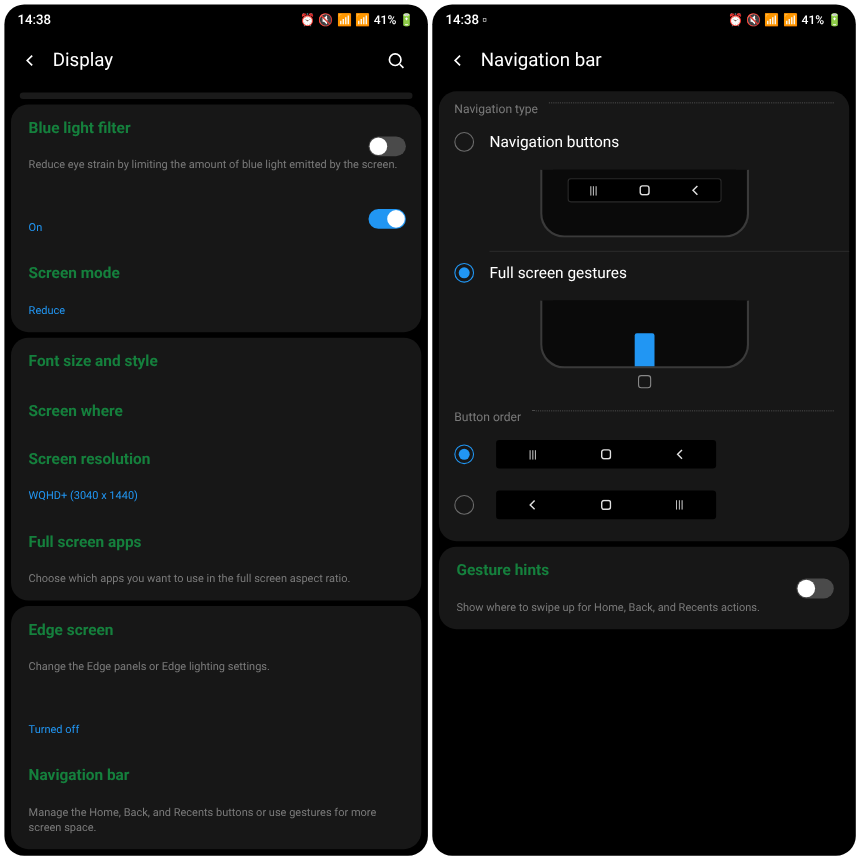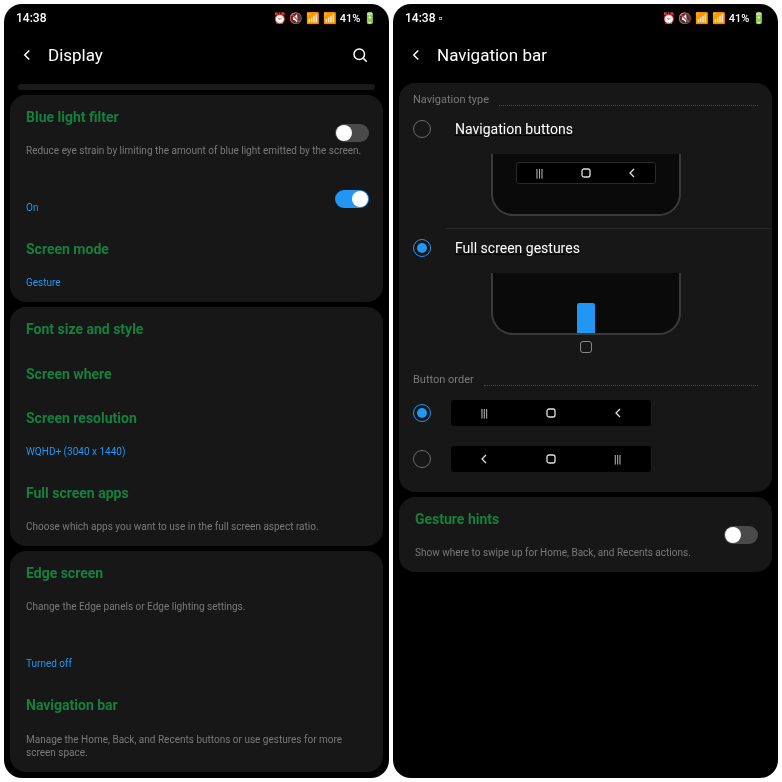--- a/index.html
+++ b/index.html
@@ -15,24 +15,24 @@
 .card { background:#171717; border-radius:16px; margin:5px 6px; }
 .row { padding:13px 16px; position:relative; }
 .row-title { color:#15803d; font-size:14px; line-height:1.3;font-weight:bold; }
 .row-sub { color:#7a7a7a; font-size:10px; line-height:1.3; margin-top:18px; }
 .row-sub.blue { color:#2196f3; }
 .toggle { position:absolute; right:14px; top:50%; transform:translateY(-50%); width:34px; height:18px; border-radius:10px; display:flex; align-items:center; }
 .toggle.off { background:#4a4a4a; }
 .toggle.on { background:#2196f3; justify-content:flex-end; }
 .toggle-knob { width:16px; height:16px; background:#fff; border-radius:50%; margin:0 1px; }
 .scroll-hint { height:6px; background:#1a1a1a; border-radius:3px; margin:6px 14px 0; }
-.section-header { display:flex; align-items:flex-end; padding:10px 14px 4px; gap:10px; }
+.section-header { display:flex; align-items:flex-start; padding:10px 14px 4px; gap:10px; }
 .section-label { color:#7a7a7a; font-size:11px; }
 .dotted { flex:1; border-top:1px dotted #4a4a4a; }
-.radio-row { display:flex; align-items:center; padding:10px 14px; gap:24px;text-decoration:underline; }
+.radio-row { display:flex; align-items:flex-end; padding:10px 14px; gap:14px; }
 .radio { width:18px; height:18px; border-radius:50%; border:1.5px solid #6a6a6a; display:flex; align-items:center; justify-content:center; flex-shrink:0; }
 .radio.selected { border-color:#2196f3; }
 .radio.selected::after { content:''; width:10px; height:10px; background:#2196f3; border-radius:50%; }
 .radio-label { color:#fff; font-size:14px; }
 .preview { margin:6px auto 12px; display:flex; justify-content:center; }
 .phone-bottom { width:190px; height:62px; border:2px solid #3a3a3a; border-top:none; border-radius:0 0 22px 22px; background:#0a0a0a; position:relative; display:flex; align-items:flex-start; justify-content:center; padding-top:8px; }
 .nav-buttons { width:140px; height:22px; background:#000; border:1px solid #2a2a2a; border-radius:3px; display:flex; align-items:center; justify-content:space-around; }
 .nav-icon { color:#e0e0e0; font-size:10px; display:flex; align-items:center; justify-content:center; width:24px; }
 .gesture-bar { width:18px; height:30px; background:#2196f3; border-radius:2px 2px 0 0; position:absolute; bottom:0; left:50%; transform:translateX(-50%); }
 .home-outline { position:absolute; bottom:-20px; left:50%; transform:translateX(-50%); width:12px; height:12px; border:1.5px solid #888; border-radius:3px; }
@@ -81,21 +81,21 @@
           </div>
         </div>
         <div class="row">
           <div class="row-sub blue">On</div>
           <div class="toggle on">
             <div class="toggle-knob"></div>
           </div>
         </div>
         <div class="row">
           <div class="row-title">Screen mode</div>
-          <div class="row-sub blue">Gesture</div>
+          <div class="row-sub blue">Reduce</div>
         </div>
       </div>
     <div class="card" id="card2">
         <div class="row">
           <div class="row-title">Font size and style</div>
         </div>
         <div class="row">
           <div class="row-title">Screen where</div>
         </div>
         <div class="row">

